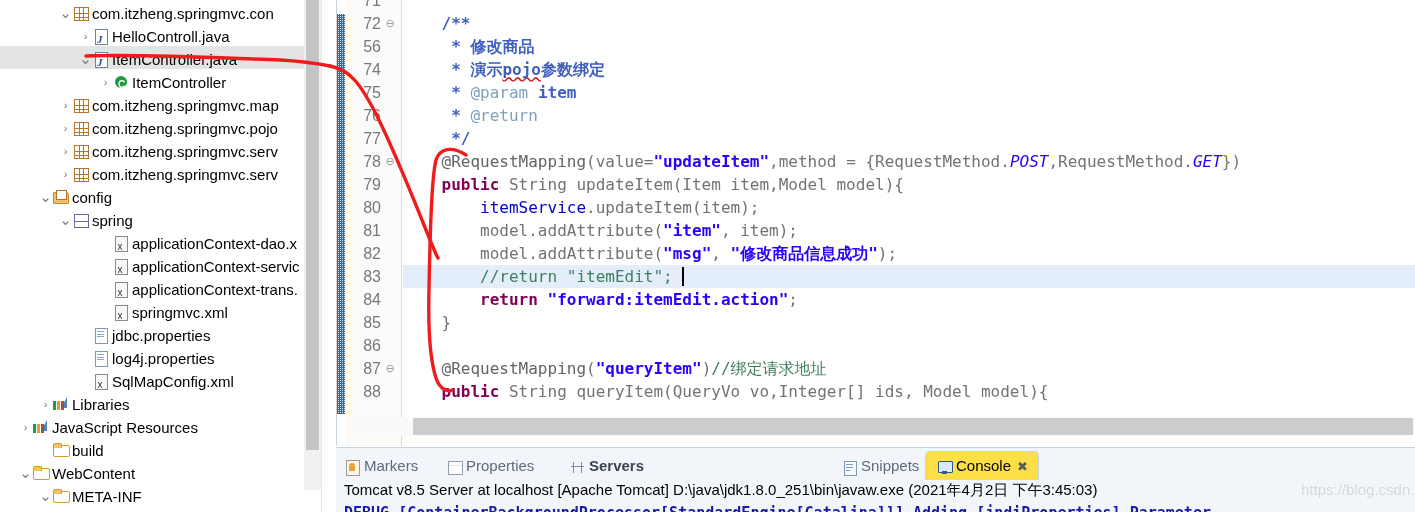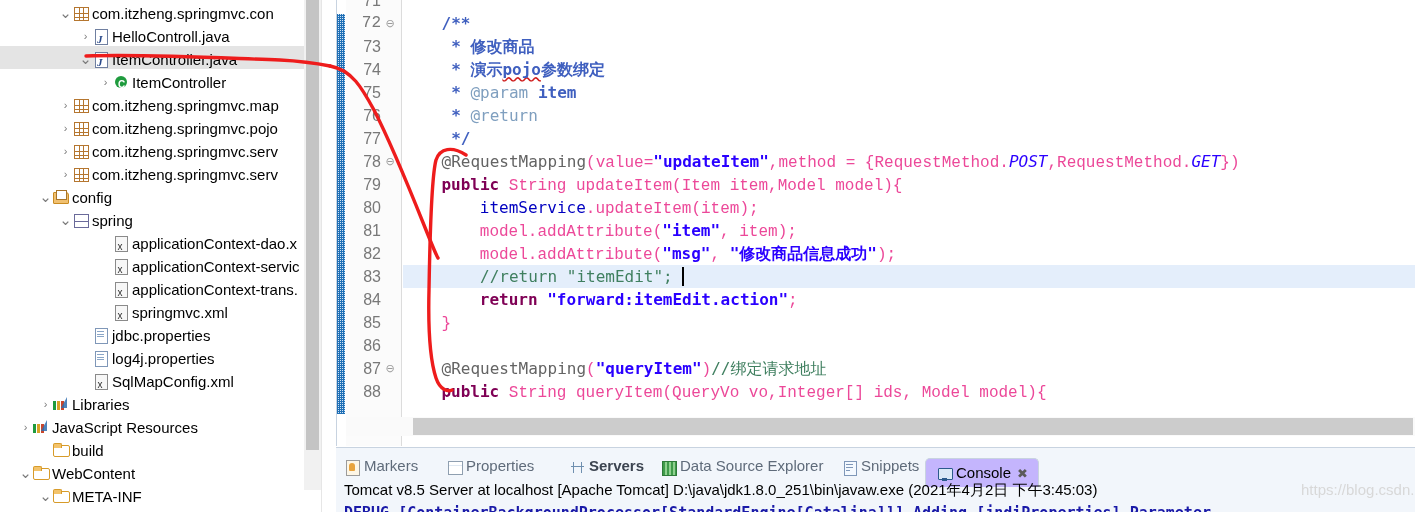--- a/index.html
+++ b/index.html
@@ -96,36 +96,36 @@
            font-family:"DejaVu Sans Mono", monospace; font-size:16px; color:#000; }
   .cline.hl { background:#e4eefb; width:1013px; }
   .kw { color:#7f0055; font-weight:bold; }
   .str { color:#2a00ff; font-weight:bold; }
   .cmt { color:#3f7f5f; }
   .jdoc { color:#3f5fbf; font-weight:bold; }
   .jtag { color:#7f9fbf; }
   .ann { color:#646464; }
   .stat { font-style:italic; color:#2a00ff; }
   .fld { color:#0000c0; }
-  .plain { color:#ec4899;font-family:Liberation Mono, monospace; }
+  .plain { color:#737373; }
   .squig { text-decoration:underline wavy #d02020; text-decoration-skip-ink:none; }
   #caret { position:absolute; width:1.5px; height:19px; background:#000; }
   #ed-hscroll { position:absolute; left:9px; bottom:10px; width:1070px; height:19px; background:#fafafa; }
   #ed-hleft { position:absolute; left:46px; bottom:10px; width:28px; height:19px;
               text-align:center; line-height:19px; font-size:13px; color:#4a4a4a; }
   #ed-hthumb { position:absolute; left:76px; bottom:11px; width:1000px; height:17px; background:#cccccc; }
 
   
   #bottom { position:absolute; left:336px; top:447px; width:1079px; height:65px;
             background:#f2f6fb; border-top:1px solid #c8d3e0; }
   #tabstrip { position:absolute; left:0; top:2px; height:29px; width:1079px; }
   .vtab { position:absolute; top:3px; height:26px; line-height:26px; font-size:15px;
           color:#5f6b7a; white-space:nowrap;text-align:right; }
-  .vtab.active { color:#000; background:#c4b5fd; border:1px solid #c8d3e0; border-bottom:none;
-                 border-radius:5px 5px 0 0; top:8px; height:29px; line-height:28px; }
+  .vtab.active { color:#000; background:#fde047; border:1px solid #c8d3e0; border-bottom:none;
+                 border-radius:5px 5px 0 0; top:1px; height:29px; line-height:28px; }
   .vtab.bold { font-weight:bold; color:#3c4450; }
   .ticon { display:inline-block; width:17px; height:15px; position:relative;
            vertical-align:middle; margin-right:3px; }
   .ti-markers::before{content:"";position:absolute;left:2px;top:0px;width:12px;height:14px;
       border:1px solid #9b9b9b;background:#fdf6e6;}
   .ti-markers::after{content:"";position:absolute;left:5px;top:3px;width:6px;height:8px;
       background:#e8a33d;border-radius:3px 3px 1px 1px;}
   .ti-props::before{content:"";position:absolute;left:2px;top:1px;width:13px;height:12px;
       border:1px solid #8f9fb0;background:linear-gradient(#dfe8f2,#dfe8f2) 0 3px/100% 1px no-repeat,#fff;}
   .ti-servers::before{content:"";position:absolute;left:2px;top:2px;width:13px;height:11px;background:
@@ -191,23 +191,23 @@
     </div>
   </div>
   <div id="exp-gap"></div>
 
   <div id="editor">
     <div id="fold-bar">
       <div id="fold-fill"></div>
     </div>
     <div id="gutter">
         <div class="lnum" style="top: -11px;">71</div>
-        <div class="lnum" style="top: 12px; font-family: Liberation Mono, monospace;">72</div>
+        <div class="lnum" style="top: 12px;">72</div>
         <div class="foldmk" style="top: 12px;">⊖</div>
-        <div class="lnum" style="top: 35px;">73</div>
+        <div class="lnum" style="top: 35px;">56</div>
         <div class="lnum" style="top: 58px;">74</div>
         <div class="lnum" style="top: 81px;">75</div>
         <div class="lnum" style="top: 104px;">76</div>
         <div class="lnum" style="top: 127px;">77</div>
         <div class="lnum" style="top: 150px;">78</div>
         <div class="foldmk" style="top: 150px;">⊖</div>
         <div class="lnum" style="top: 173px;">79</div>
         <div class="lnum" style="top: 196px;">80</div>
         <div class="lnum" style="top: 219px;">81</div>
         <div class="lnum" style="top: 242px;">82</div>
@@ -244,21 +244,20 @@
     <div id="ed-hleft">‹</div>
     <div id="ed-hscroll"></div>
     <div id="ed-hthumb"></div>
   </div>
 
   <div id="bottom">
     <div id="tabstrip">
         <div class="vtab" style="left: 8px;"><span class="ticon ti-markers"></span><span>Markers</span></div>
         <div class="vtab" style="left: 110px;"><span class="ticon ti-props"></span><span>Properties</span></div>
         <div class="vtab bold" style="left: 233px;"><span class="ticon ti-servers"></span><span>Servers</span></div>
-        <div class="vtab" style="left: 324px;"><span class="ticon ti-dse"></span><span>Data Source Explorer</span></div>
         <div class="vtab" style="left: 505px;"><span class="ticon ti-snip"></span><span>Snippets</span></div>
         <div class="vtab active" style="left: 589px; padding: 0px 10px;"><span class="ticon ti-console"></span><span>Console</span><span id="tab-close">✖</span></div>
       </div>
     <div id="statusline">Tomcat v8.5 Server at localhost [Apache Tomcat] D:\java\jdk1.8.0_251\bin\javaw.exe (2021年4月2日 下午3:45:03)</div>
     <div id="watermark">https://blog.csdn.net/qq_44757034</div>
     <div id="debugline">DEBUG [ContainerBackgroundProcessor[StandardEngine[Catalina]]] Adding [jndiProperties] Parameter</div>
   </div>
 
   <svg id="annot" viewBox="0 0 1415 512" xmlns="http://www.w3.org/2000/svg">
     <path id="ann-underline" fill="none" stroke-width="3.4" stroke-linecap="round" d="M86,56 C150,54 220,58 280,60 C300,61 315,63 330,66" stroke="#ee1c1c"></path>

